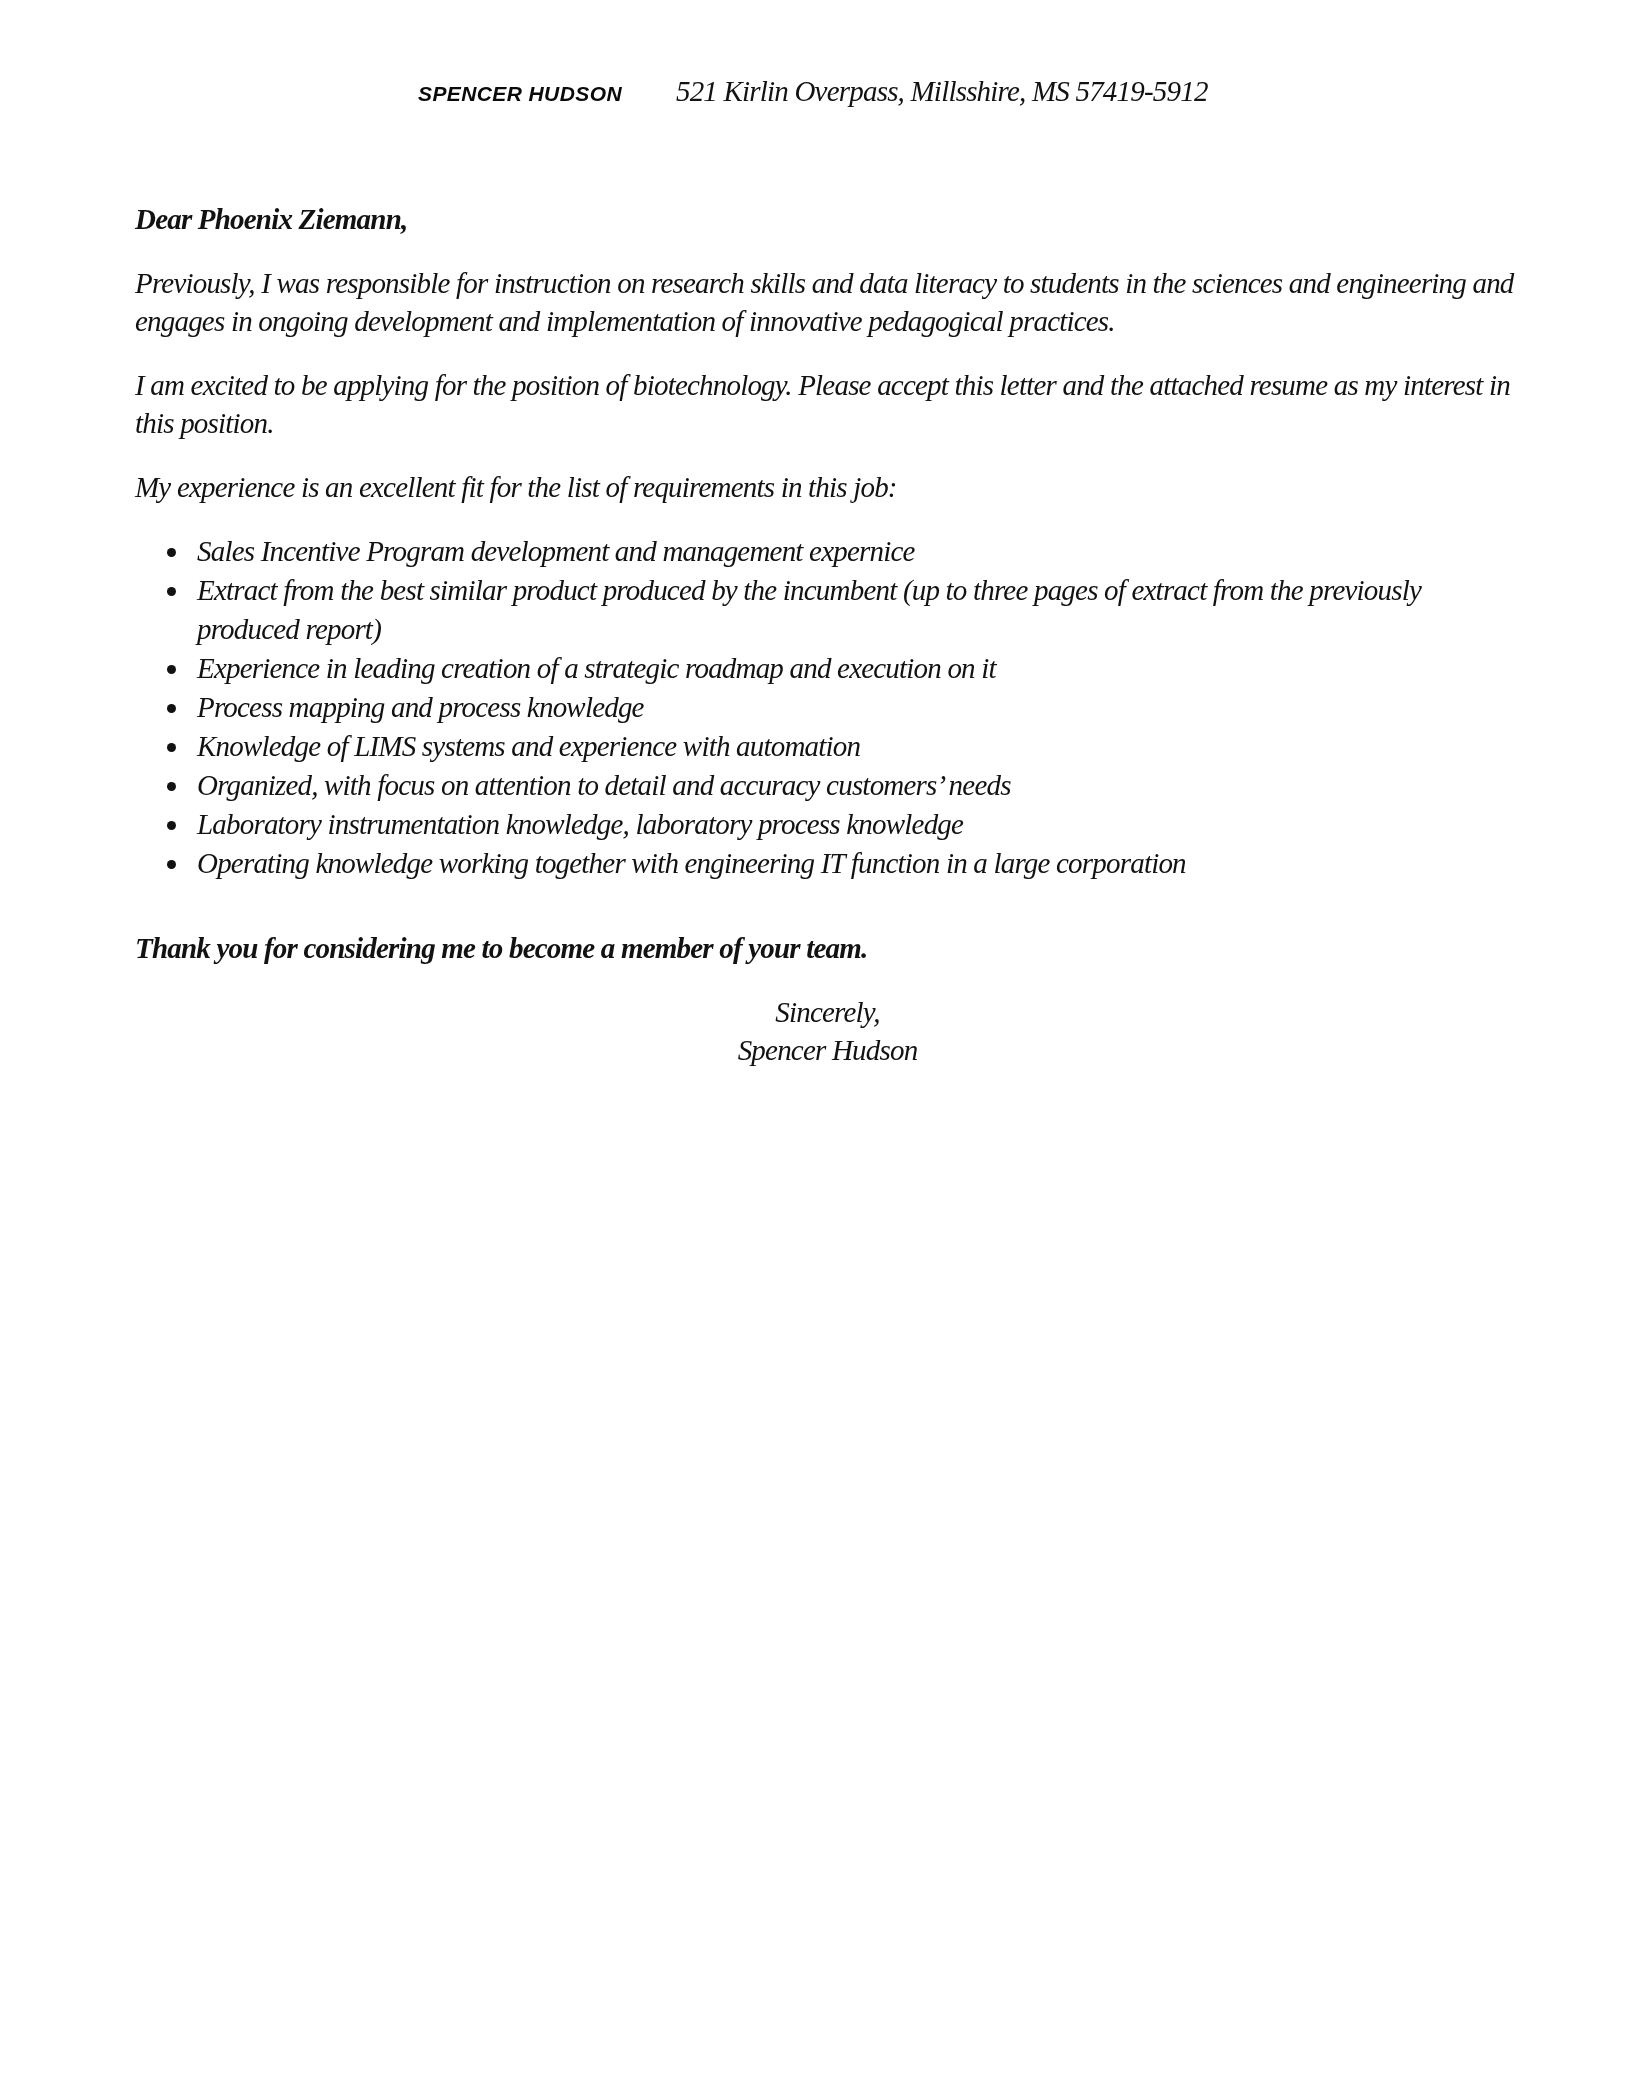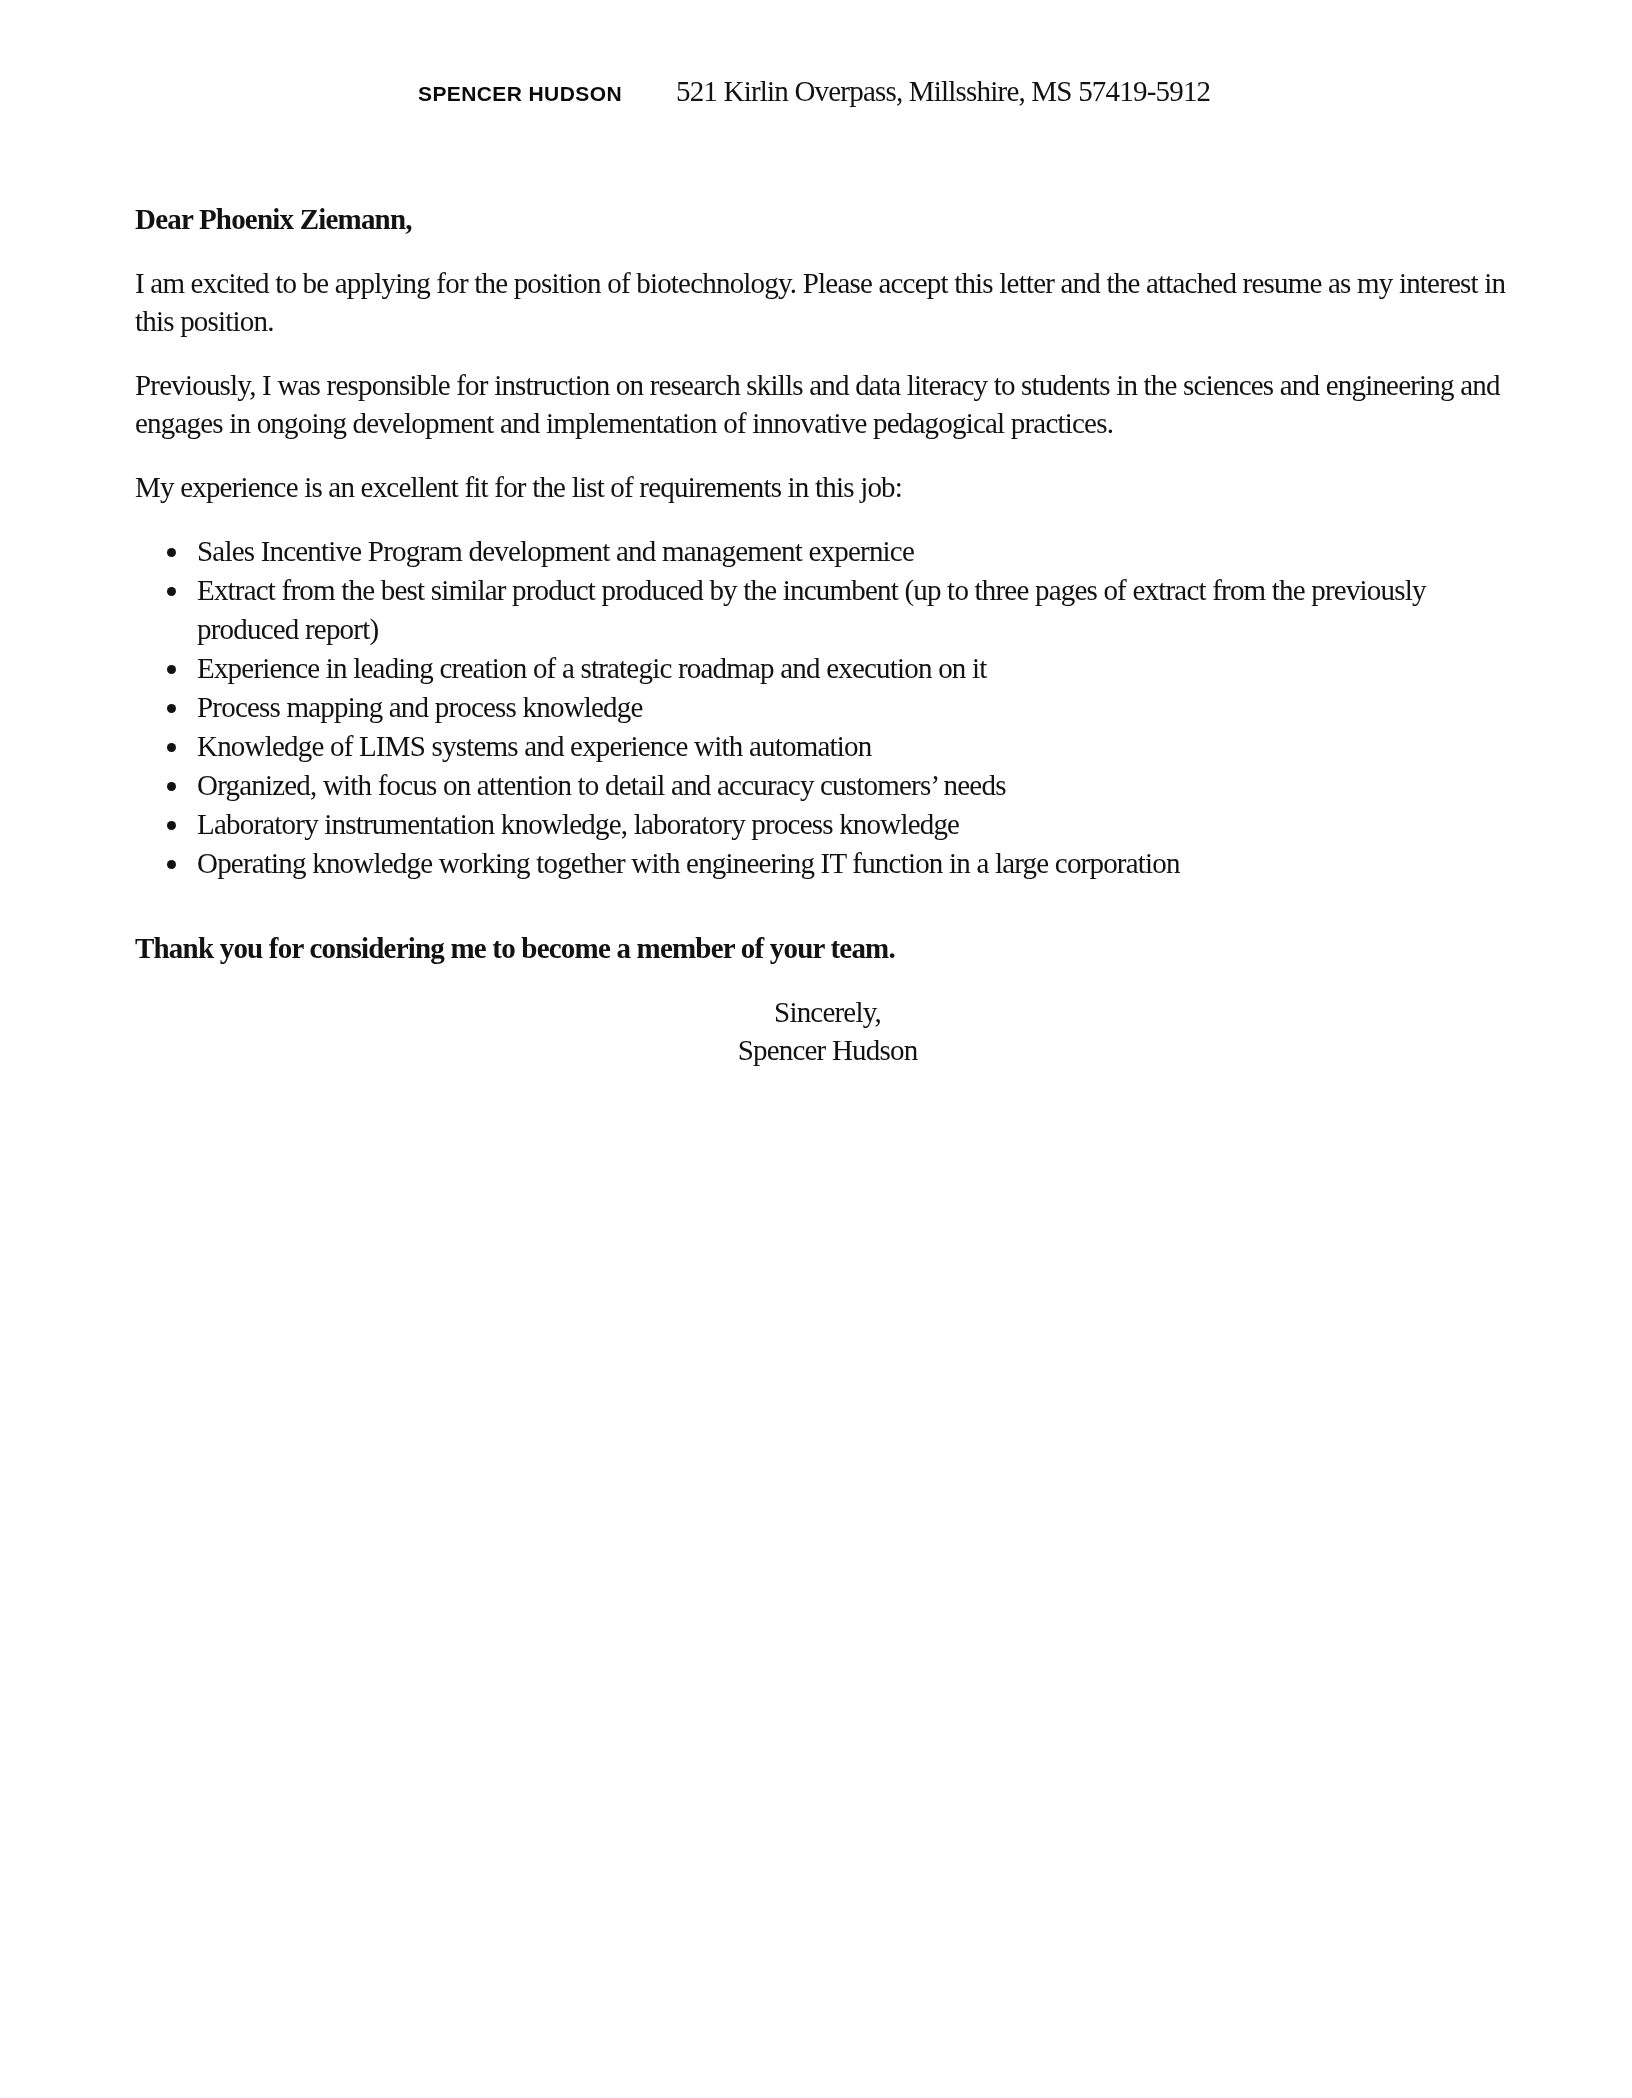--- a/index.html
+++ b/index.html
@@ -6,20 +6,21 @@
   html, body { background: #ffffff; }
   .page {
     position: relative;
     width: 1632px;
     height: 2098px;
     background: #ffffff;
     font-family: "Liberation Serif", serif;
     color: #121212;
     padding: 72px 112px 0 135px;
     overflow: hidden;
+    font-style: italic;
   }
   .letter-header {
     display: flex;
     align-items: baseline;
     gap: 54px;
     padding-left: 283px;
     line-height: 38px;
     white-space: nowrap;
   }
   .header-name {
@@ -59,22 +60,22 @@
 <div class="page">
 
   <div class="letter-header">
     <span class="header-name">SPENCER HUDSON</span>
     <span class="header-address">521 Kirlin Overpass, Millsshire, MS 57419-5912</span>
   </div>
 
   <div class="letter-body">
     <p class="greeting">Dear Phoenix Ziemann,</p>
 
+    <p class="paragraph">Previously, I was responsible for instruction on research skills and data literacy to students in the sciences and engineering and engages in ongoing development and implementation of innovative pedagogical practices.</p>
     <p class="paragraph">I am excited to be applying for the position of biotechnology. Please accept this letter and the attached resume as my interest in this position.</p>
-    <p class="paragraph">Previously, I was responsible for instruction on research skills and data literacy to students in the sciences and engineering and engages in ongoing development and implementation of innovative pedagogical practices.</p>
     <p class="paragraph">My experience is an excellent fit for the list of requirements in this job:</p>
 
     <ul class="requirements-list">
       <li>Sales Incentive Program development and management expernice</li>
       <li>Extract from the best similar product produced by the incumbent (up to three pages of extract from the previously produced report)</li>
       <li>Experience in leading creation of a strategic roadmap and execution on it</li>
       <li>Process mapping and process knowledge</li>
       <li>Knowledge of LIMS systems and experience with automation</li>
       <li>Organized, with focus on attention to detail and accuracy customers’ needs</li>
       <li>Laboratory instrumentation knowledge, laboratory process knowledge</li>

